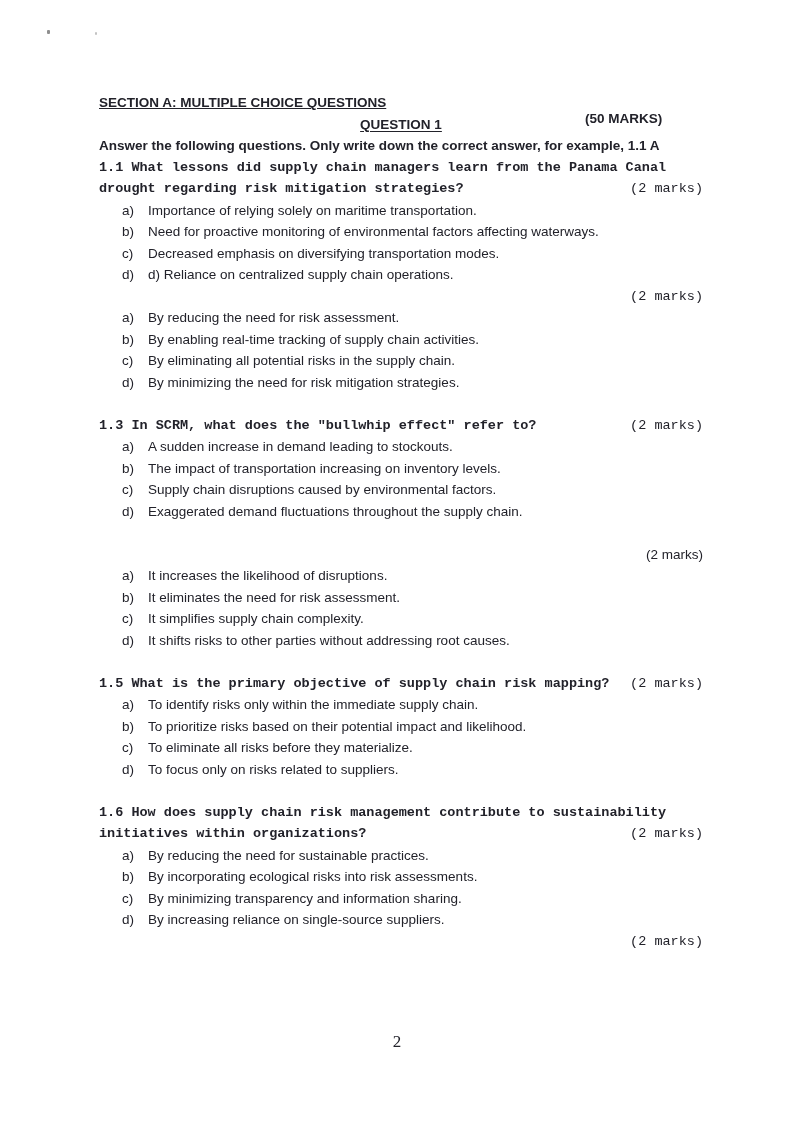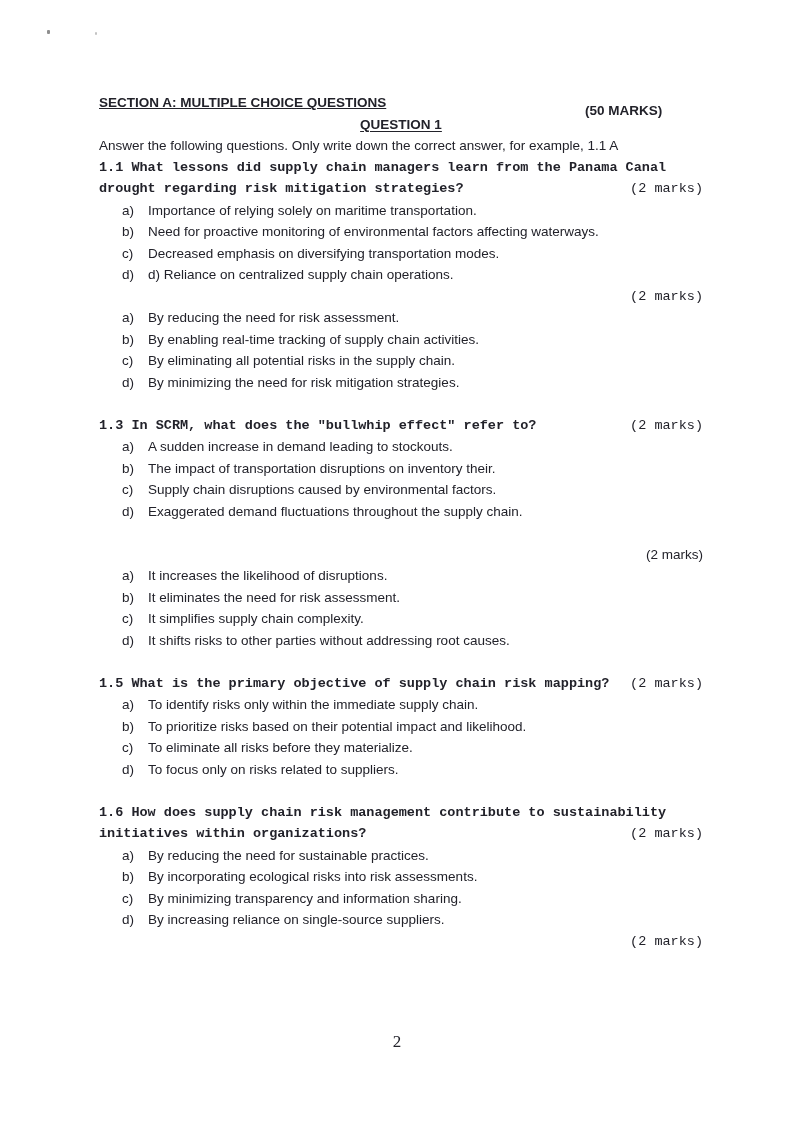--- a/index.html
+++ b/index.html
@@ -16,28 +16,28 @@
   .content {
     position: absolute;
     left: 99px;
     top: 92px;
     width: 604px;
     font-size: 13.5px;
     line-height: 21.5px;
     text-align: left;
   }
   .header-row { position: relative; font-weight: bold; text-decoration: underline; }
-  .section-marks { position: absolute; left: 486px; top: 8px; font-weight: bold; }
+  .section-marks { position: absolute; left: 486px; top: 16px; font-weight: bold; }
   .question-heading {
     font-weight: bold;
     text-decoration: underline;
     text-underline-offset: 2px;
     text-align: center;
   }
-  .instruction { font-weight: normal; }
+  .instruction { font-weight: bold; }
   .qblock { margin-top: 21.5px; }
   .qblock.first { margin-top: 0; }
   .qhead { position: relative; font-weight: bold; font-family: Liberation Mono, monospace; }
   .qhead .qmarks {
     position: absolute;
     right: 0;
     bottom: 0;
     font-weight: normal;
   }
   .marks-line { text-align: right; font-weight: normal; }
@@ -131,21 +131,21 @@
         <span>1.3 In SCRM, what does the "bullwhip effect" refer to?</span>
         <span class="qmarks">(2 marks)</span>
       </div>
       <div class="opts">
         <div class="opt">
           <span class="letter">a)</span>
           <span class="otext">A sudden increase in demand leading to stockouts.</span>
         </div>
         <div class="opt">
           <span class="letter">b)</span>
-          <span class="otext">The impact of transportation disruptions on inventory their.</span>
+          <span class="otext">The impact of transportation increasing on inventory levels.</span>
         </div>
         <div class="opt">
           <span class="letter">c)</span>
           <span class="otext">Supply chain disruptions caused by environmental factors.</span>
         </div>
         <div class="opt">
           <span class="letter">d)</span>
           <span class="otext">Exaggerated demand fluctuations throughout the supply chain.</span>
         </div>
       </div>

